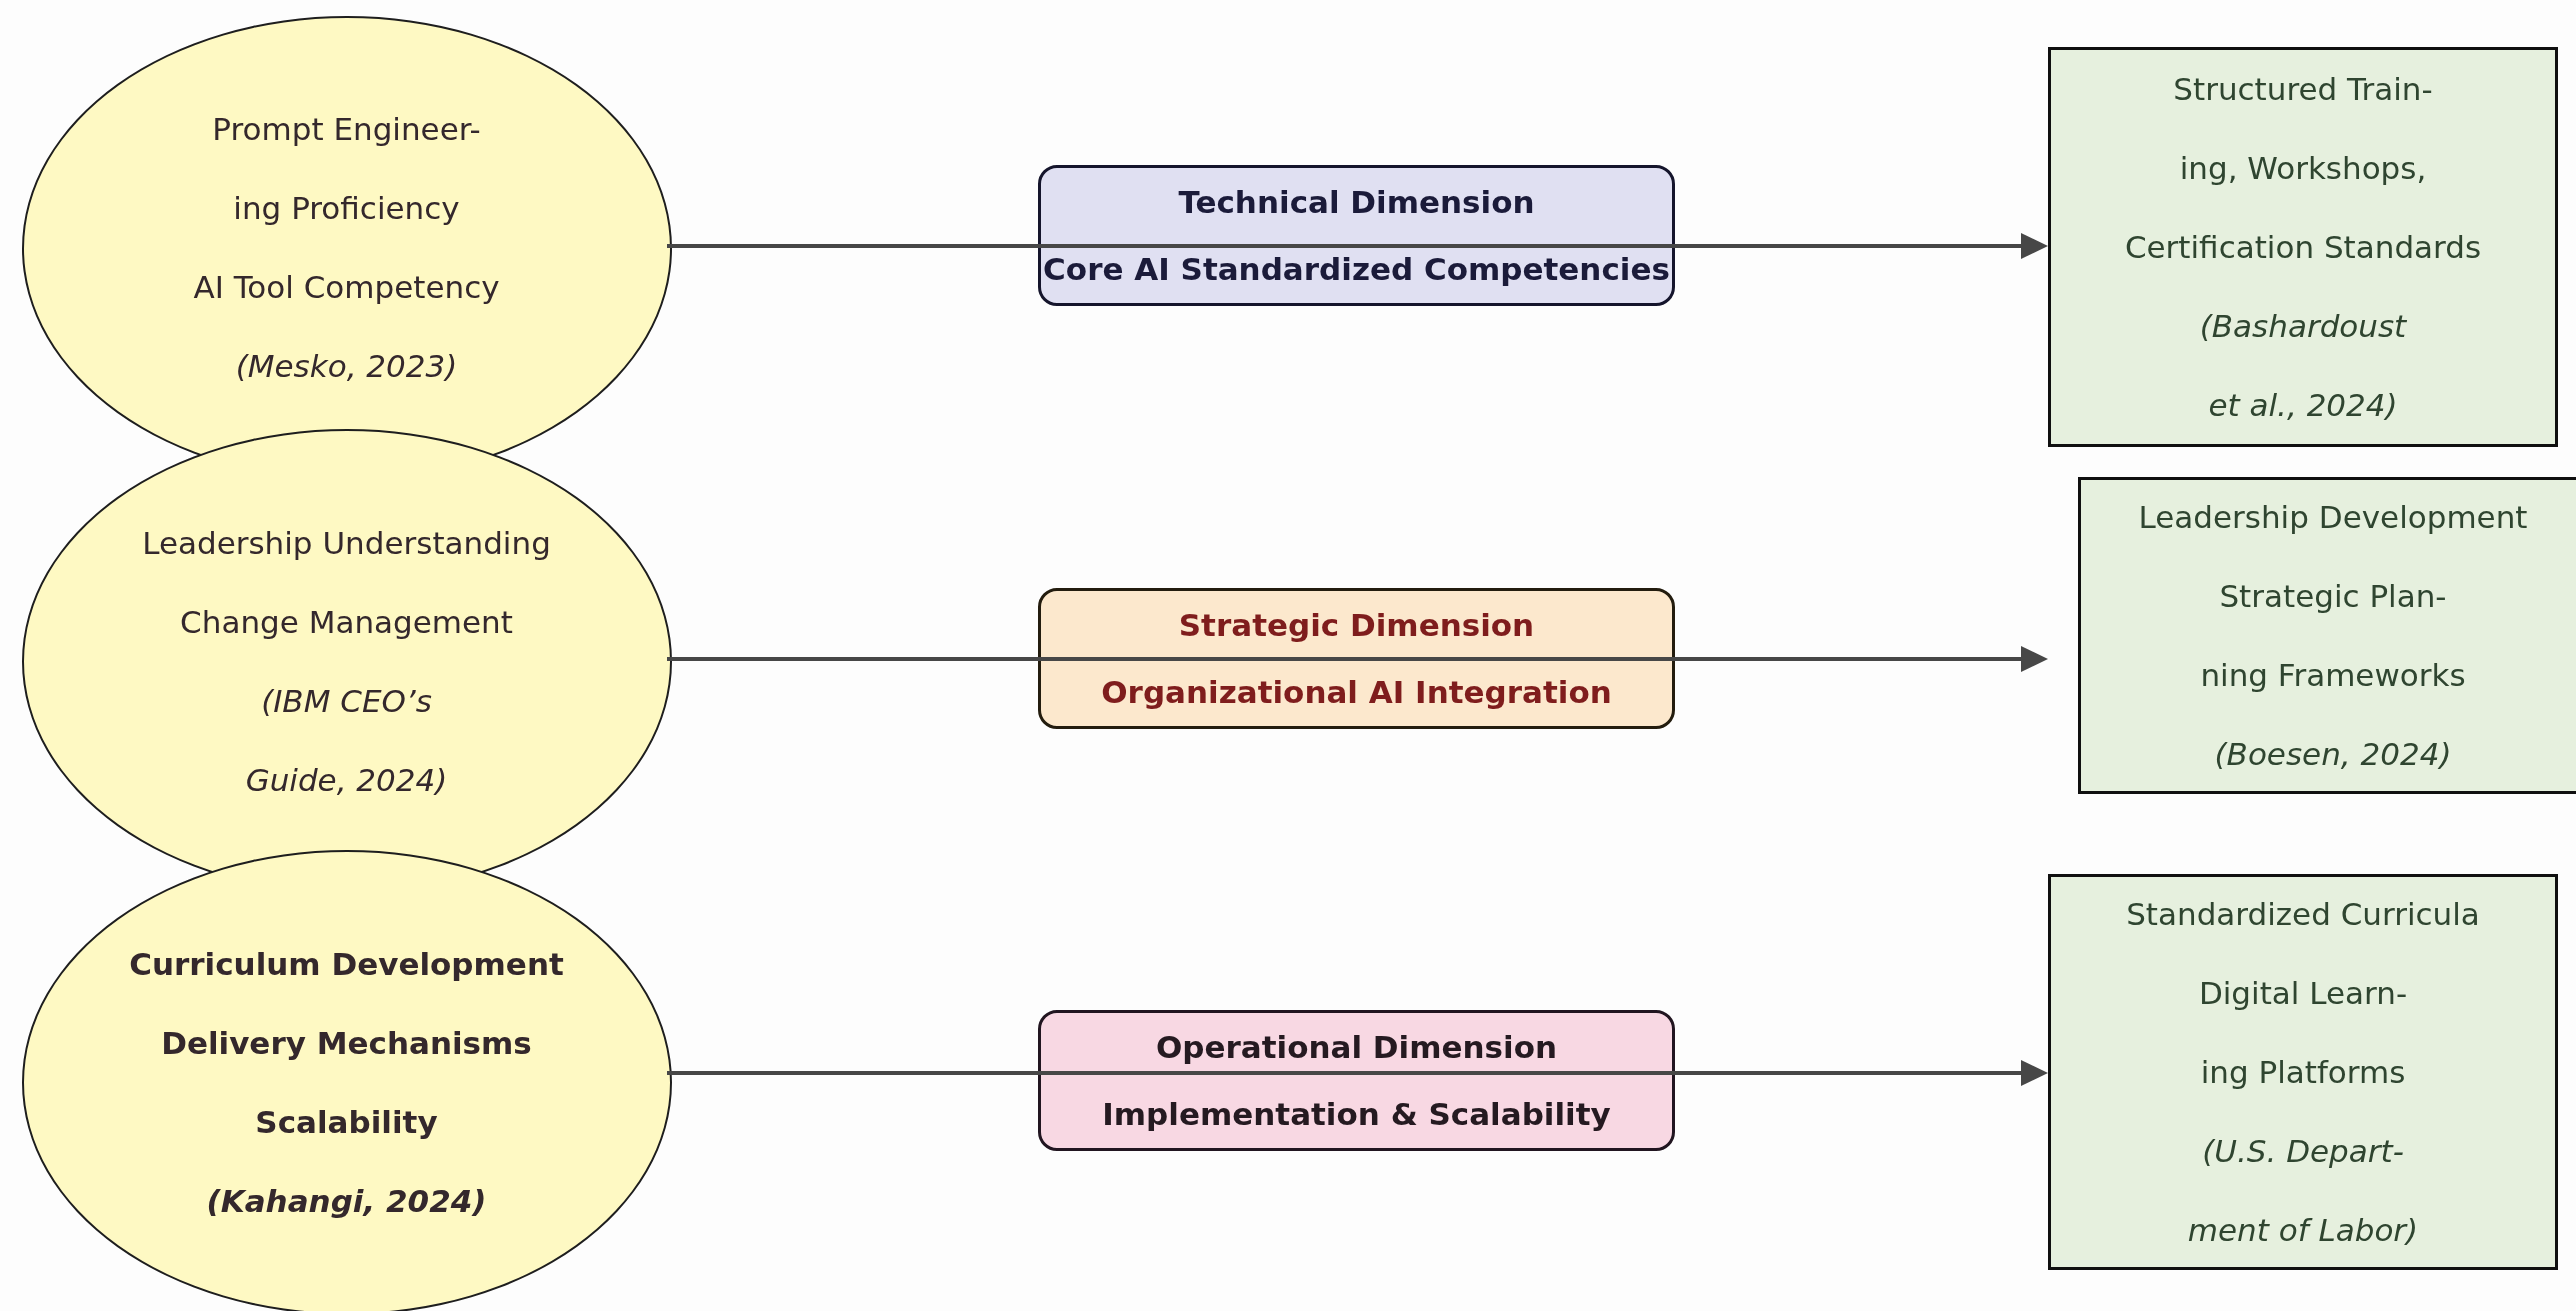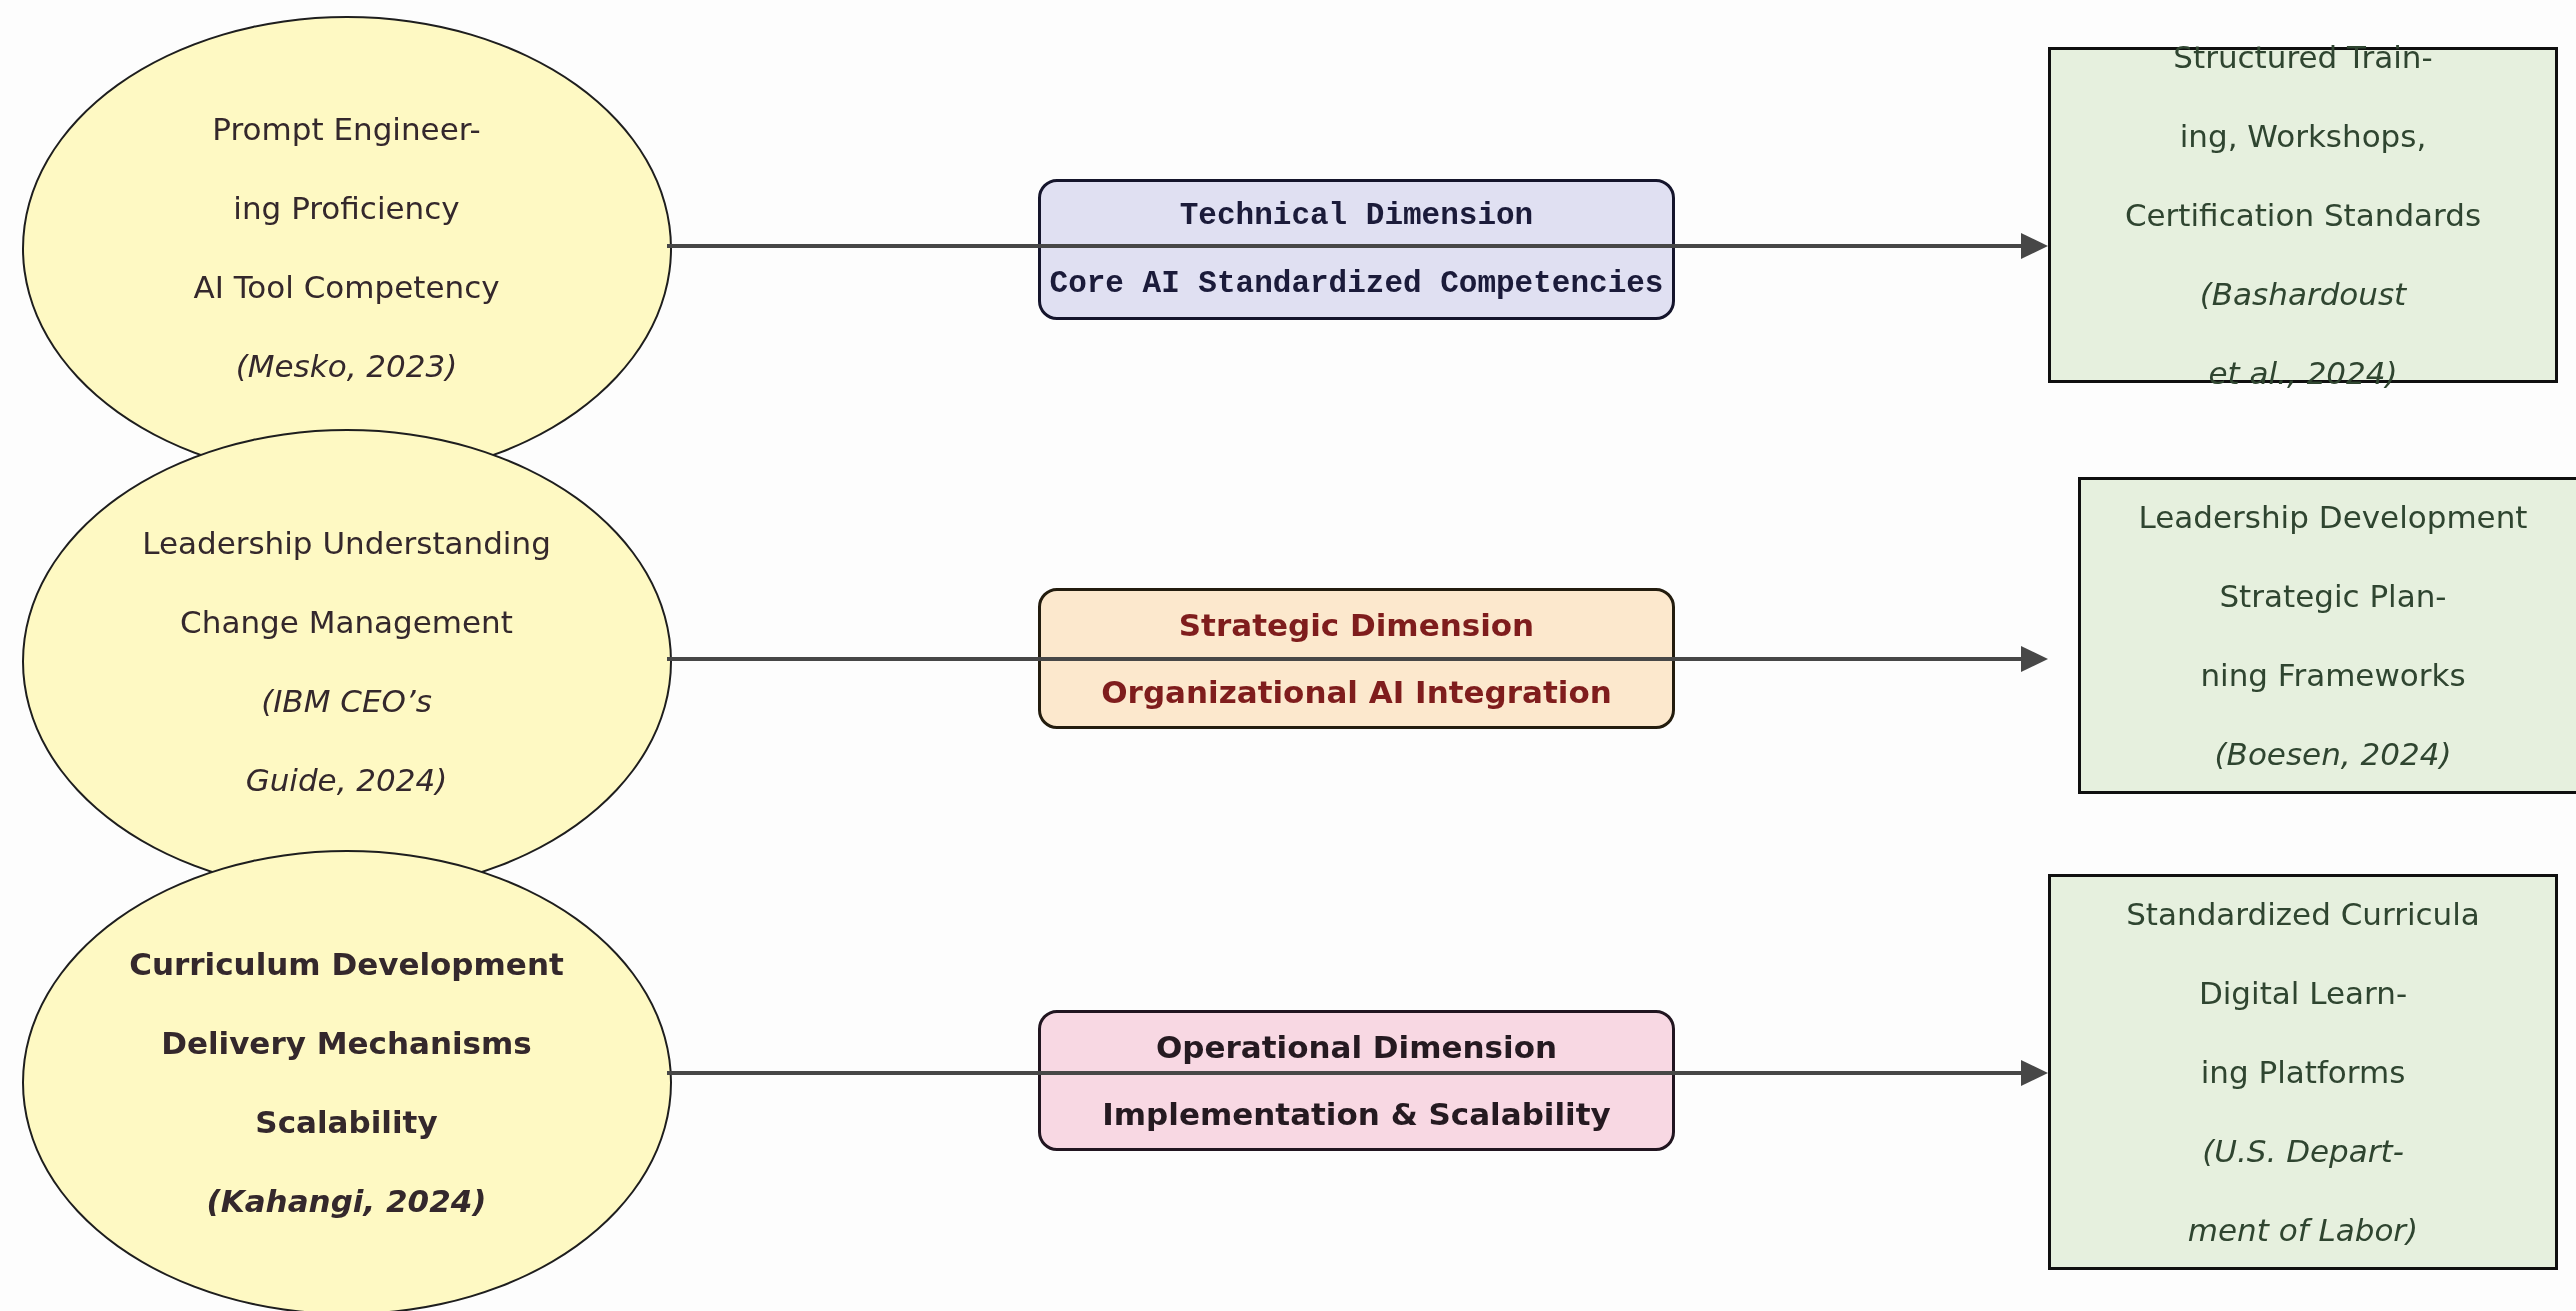--- a/index.html
+++ b/index.html
@@ -71,21 +71,21 @@
     border: 3.4px solid #1a1a2a;
     border-radius: 19px;
     box-sizing: border-box;
     display: flex;
     flex-direction: column;
     z-index: 6;
     font-weight: bold;
     font-size: 31px;
     text-align: center;
   }
-  .d1 { top: 179px; font-family: Liberation Mono, monospace; }
+  .d1 { top: 165px; }
   .d2 { top: 588px; }
   .d3 { top: 1010px; }
   .dim-half {
     flex: 1;
     display: flex;
     justify-content: center;
     align-items: center;
     white-space: nowrap;
   }
 
@@ -99,21 +99,21 @@
     background: #e6f0de;
     color: #2f4530;
     font-size: 31px;
     text-align: center;
     display: flex;
     flex-direction: column;
     justify-content: center;
     align-items: center;
     z-index: 5;
   }
-  .o1 { top: 47px;   height: 336px; }
+  .o1 { top: 47px;   height: 400px; }
   .o2 { top: 477px;  height: 317px; margin-left: 30px; }
   .o3 { top: 874px; height: 396px; text-align: center; }
 
   
   .line {
     height: 79px;
     line-height: 79px;
     white-space: nowrap;
   }
   .cite { font-style: italic; }

